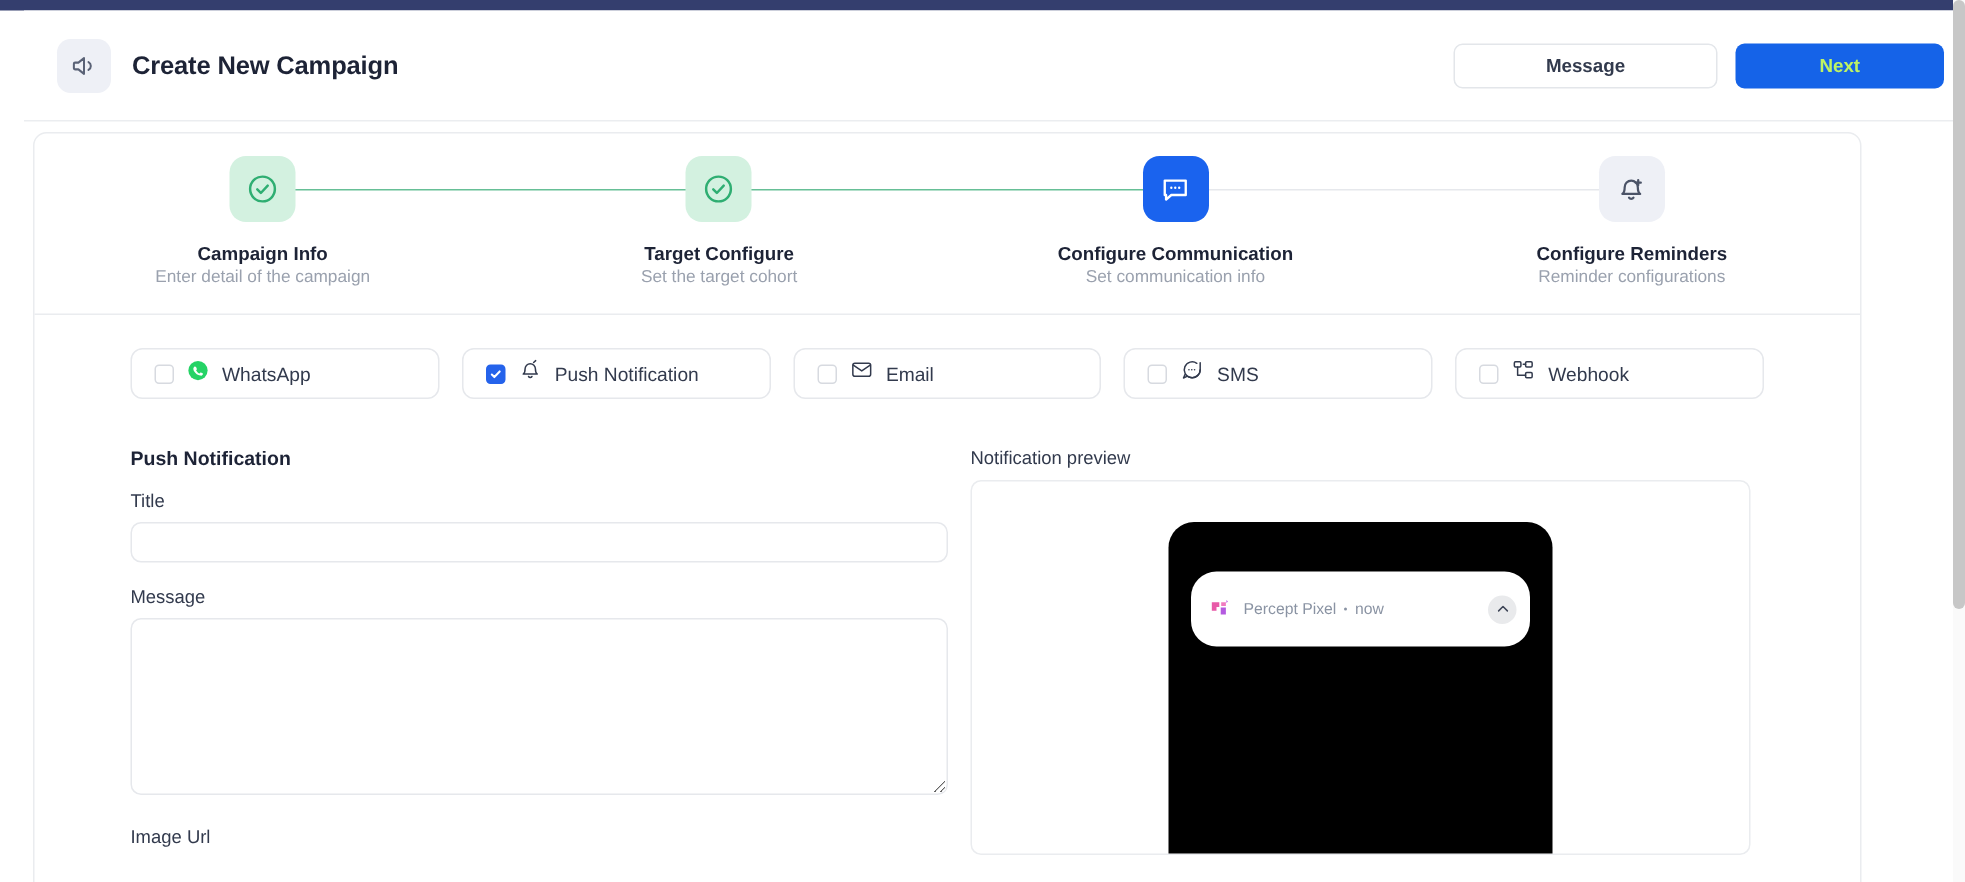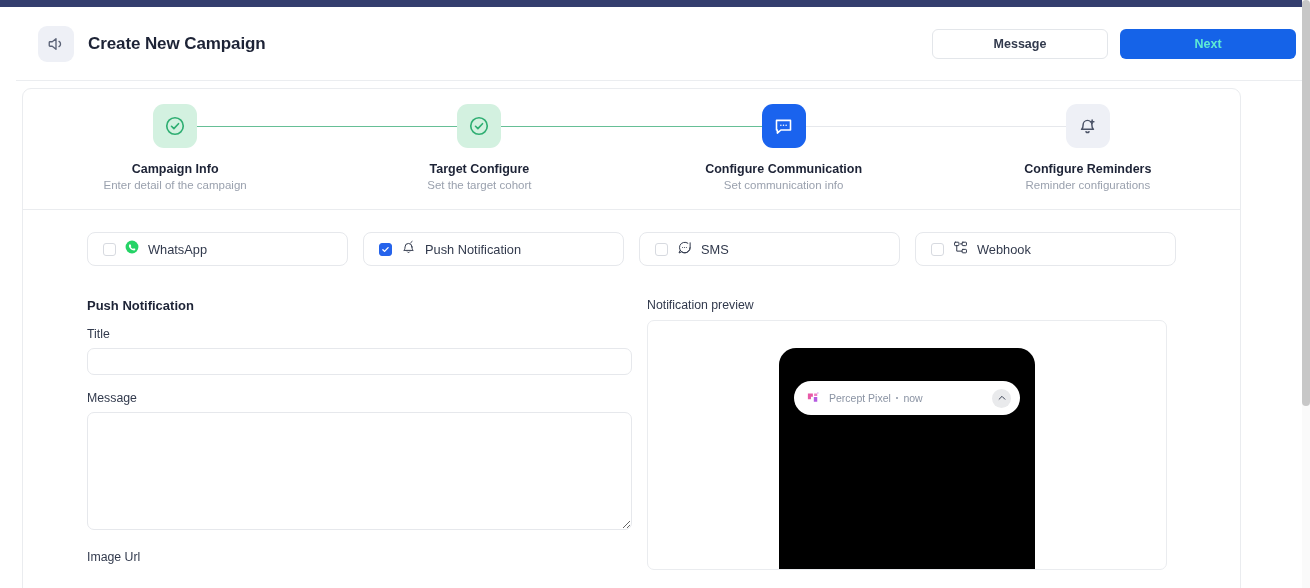--- a/index.html
+++ b/index.html
@@ -79,23 +79,23 @@
     border: none;
     font-family: "Liberation Sans", sans-serif;
   }
   .btn-prev {
     width: 176px;
     background: #ffffff;
     color: #323a4d;
     border: 1px solid #e3e6ea;
   }
   .btn-next {
-    width: 176px;
+    width: 139px;
     background: #1563e8;
-    color: #5eead4;
+    color: #bef264;
   }
 
   
   .card {
     position: absolute;
     top: 88px; left: 22px;
     width: 1219px;
     min-height: 520px;
     background: #ffffff;
     border: 1px solid #eaecef;
@@ -275,21 +275,21 @@
     width: 256px;
     height: 300px;
     background: #000000;
     border-radius: 17px 17px 0 0;
     padding-top: 33px;
     display: flex;
     justify-content: center;
   }
   .notif {
     width: 226px;
-    height: 34px;
+    height: 50px;
     background: #ffffff;
     border-radius: 17px;
     display: flex;
     align-items: center;
     padding: 0 9px 0 12px;
     gap: 8px;
   }
   .notif-logo {
     width: 15px; height: 15px;
     flex: none;
@@ -450,20 +450,30 @@
           <span>
             <svg width="15" height="15" viewBox="0 0 24 24" fill="none" stroke="#323a4d" stroke-width="1.6" stroke-linecap="round" stroke-linejoin="round">
               <path d="M17.5 11a5.5 5.5 0 0 0-11 0c0 4.3-2 5.6-2 5.6h15s-2-1.3-2-5.6z"></path>
               <path d="M10.2 19.2a2.1 2.1 0 0 0 3.6 0"></path>
               <path d="M15.6 4.3l2.2-2"></path>
             </svg>
           </span>
           <span class="mode-label">Push Notification</span>
         </div>
 
+        <div class="mode">
+          <span class="cb"></span>
+          <span>
+            <svg width="15" height="15" viewBox="0 0 24 24" fill="none" stroke="#323a4d" stroke-width="1.6" stroke-linecap="round" stroke-linejoin="round">
+              <rect x="2.5" y="5" width="19" height="14" rx="2.2"></rect>
+              <path d="M3 7l9 6.2L21 7"></path>
+            </svg>
+          </span>
+          <span class="mode-label">Email</span>
+        </div>
 
         <div class="mode">
           <span class="cb"></span>
           <span>
             <svg width="15" height="15" viewBox="0 0 24 24" fill="none" stroke="#323a4d" stroke-width="1.6" stroke-linecap="round" stroke-linejoin="round">
               <path d="M21 12a8.5 8.5 0 1 1-3.6-6.9"></path>
               <path d="M21 4.5V12a8.5 8.5 0 0 1-8.5 8.5 8.4 8.4 0 0 1-5.1-1.7L3.2 20.8l1.6-3.8"></path>
               <circle cx="9" cy="12" r="0.85" fill="#323a4d" stroke="none"></circle>
               <circle cx="12" cy="12" r="0.85" fill="#323a4d" stroke="none"></circle>
               <circle cx="15" cy="12" r="0.85" fill="#323a4d" stroke="none"></circle>

